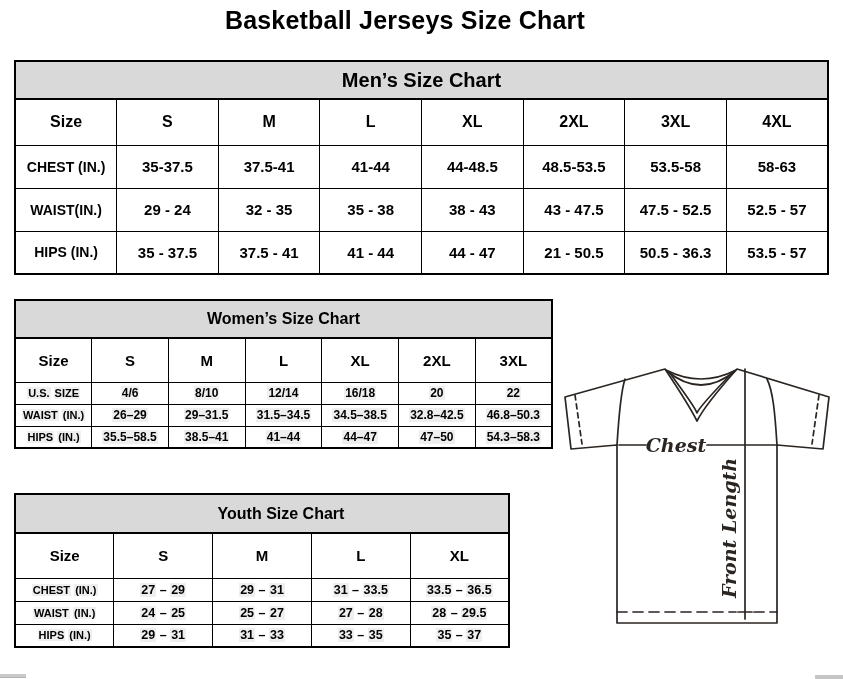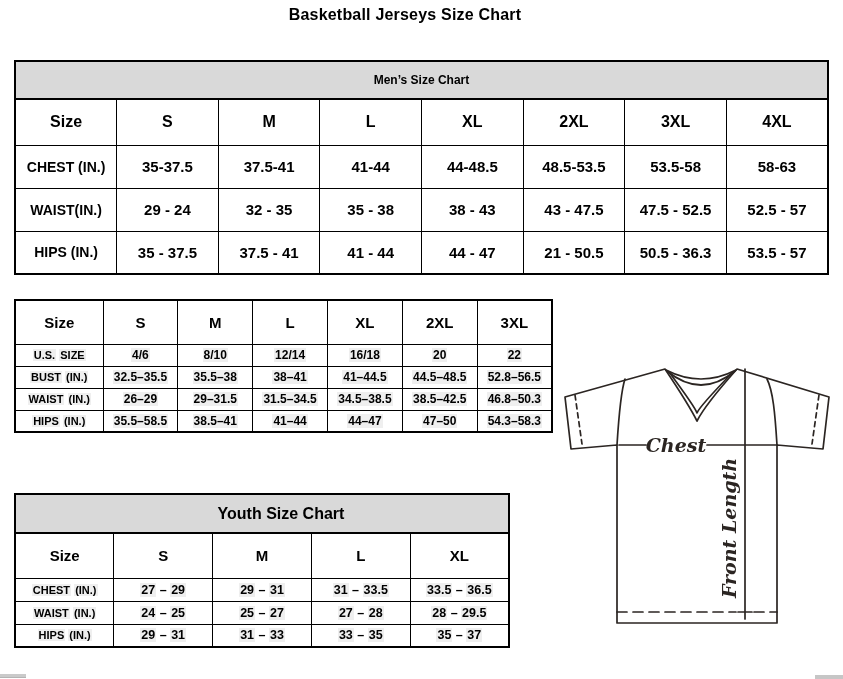--- a/index.html
+++ b/index.html
@@ -1,31 +1,31 @@
 <!DOCTYPE html>
 <html><head>
 <meta charset="utf-8">
 <style>
   * { margin:0; padding:0; box-sizing:border-box; }
   html,body { width:843px; height:679px; background:#ffffff; overflow:hidden;
               font-family:"Liberation Sans", sans-serif; color:#000; }
   .page { position:relative; width:843px; height:679px; background:#fff; }
 
   .page-title { position:absolute; top:6px; left:0; width:810px; text-align:center;
-                font-size:16px; font-weight:bold; letter-spacing:0.2px; }
+                font-size:25px; font-weight:bold; letter-spacing:0.2px; }
 
   table.szt { position:absolute; border-collapse:collapse; table-layout:fixed;
               background:#fff; font-weight:bold; text-align:center; }
   table.szt td { border:1px solid #000; padding:0 2px; }
   table.szt { border:2px solid #000; }
   table.szt td.band { background:#d9d9d9; border-bottom:2px solid #000; font-weight:bold; }
 
   
   .tbl-men { left:14px; top:60px; width:815px; font-size:15px; }
-  .tbl-men td.band  { height:38px; font-size:12px; }
+  .tbl-men td.band  { height:38px; font-size:20px; }
   .tbl-men tr.head td { height:46px; font-size:16px; }
   .tbl-men tr.datarow td { height:43px; }
   .tbl-men td.c0 { width:117px; font-size:14px; }
 
   
   .tbl-women { left:14px; top:299px; width:539px; font-size:12px; }
   .tbl-women td.band { height:38px; font-size:16px; }
   .tbl-women tr.head td { height:44px; font-size:15px; }
   .tbl-women tr.datarow td { height:22px; }
   .tbl-women td.c0 { width:88px; }
@@ -100,54 +100,48 @@
           <td>41 - 44</td>
           <td>44 - 47</td>
           <td>21 - 50.5</td>
           <td>50.5 - 36.3</td>
           <td>53.5 - 57</td>
         </tr>
       </tbody>
     </table>
   <table class="szt tbl-women">
       <tbody>
+        <tr>
+          <td colspan="7" class="band">Women’s Size Chart</td>
+        </tr>
         <tr class="head">
           <td class="c0">Size</td>
           <td>S</td>
           <td>M</td>
           <td>L</td>
           <td>XL</td>
           <td>2XL</td>
           <td>3XL</td>
         </tr>
         <tr class="datarow">
           <td class="c0 rowlab"><span class="tk">U.S.</span> <span class="tk">SIZE</span></td>
           <td><span class="tk">4/6</span></td>
           <td><span class="tk">8/10</span></td>
           <td><span class="tk">12/14</span></td>
           <td><span class="tk">16/18</span></td>
           <td><span class="tk">20</span></td>
           <td><span class="tk">22</span></td>
         </tr>
         <tr class="datarow">
-          <td class="c0 rowlab"><span class="tk">BUST</span> <span class="tk">(IN.)</span></td>
-          <td><span class="tk">32.5–35.5</span></td>
-          <td><span class="tk">35.5–38</span></td>
-          <td><span class="tk">38–41</span></td>
-          <td><span class="tk">41–44.5</span></td>
-          <td><span class="tk">44.5–48.5</span></td>
-          <td><span class="tk">52.8–56.5</span></td>
-        </tr>
-        <tr class="datarow">
           <td class="c0 rowlab"><span class="tk">WAIST</span> <span class="tk">(IN.)</span></td>
           <td><span class="tk">26–29</span></td>
           <td><span class="tk">29–31.5</span></td>
           <td><span class="tk">31.5–34.5</span></td>
           <td><span class="tk">34.5–38.5</span></td>
-          <td><span class="tk">38.5–42.5</span></td>
+          <td><span class="tk">32.8–42.5</span></td>
           <td><span class="tk">46.8–50.3</span></td>
         </tr>
         <tr class="datarow">
           <td class="c0 rowlab"><span class="tk">HIPS</span> <span class="tk">(IN.)</span></td>
           <td><span class="tk">35.5–58.5</span></td>
           <td><span class="tk">38.5–41</span></td>
           <td><span class="tk">41–44</span></td>
           <td><span class="tk">44–47</span></td>
           <td><span class="tk">47–50</span></td>
           <td><span class="tk">54.3–58.3</span></td>

